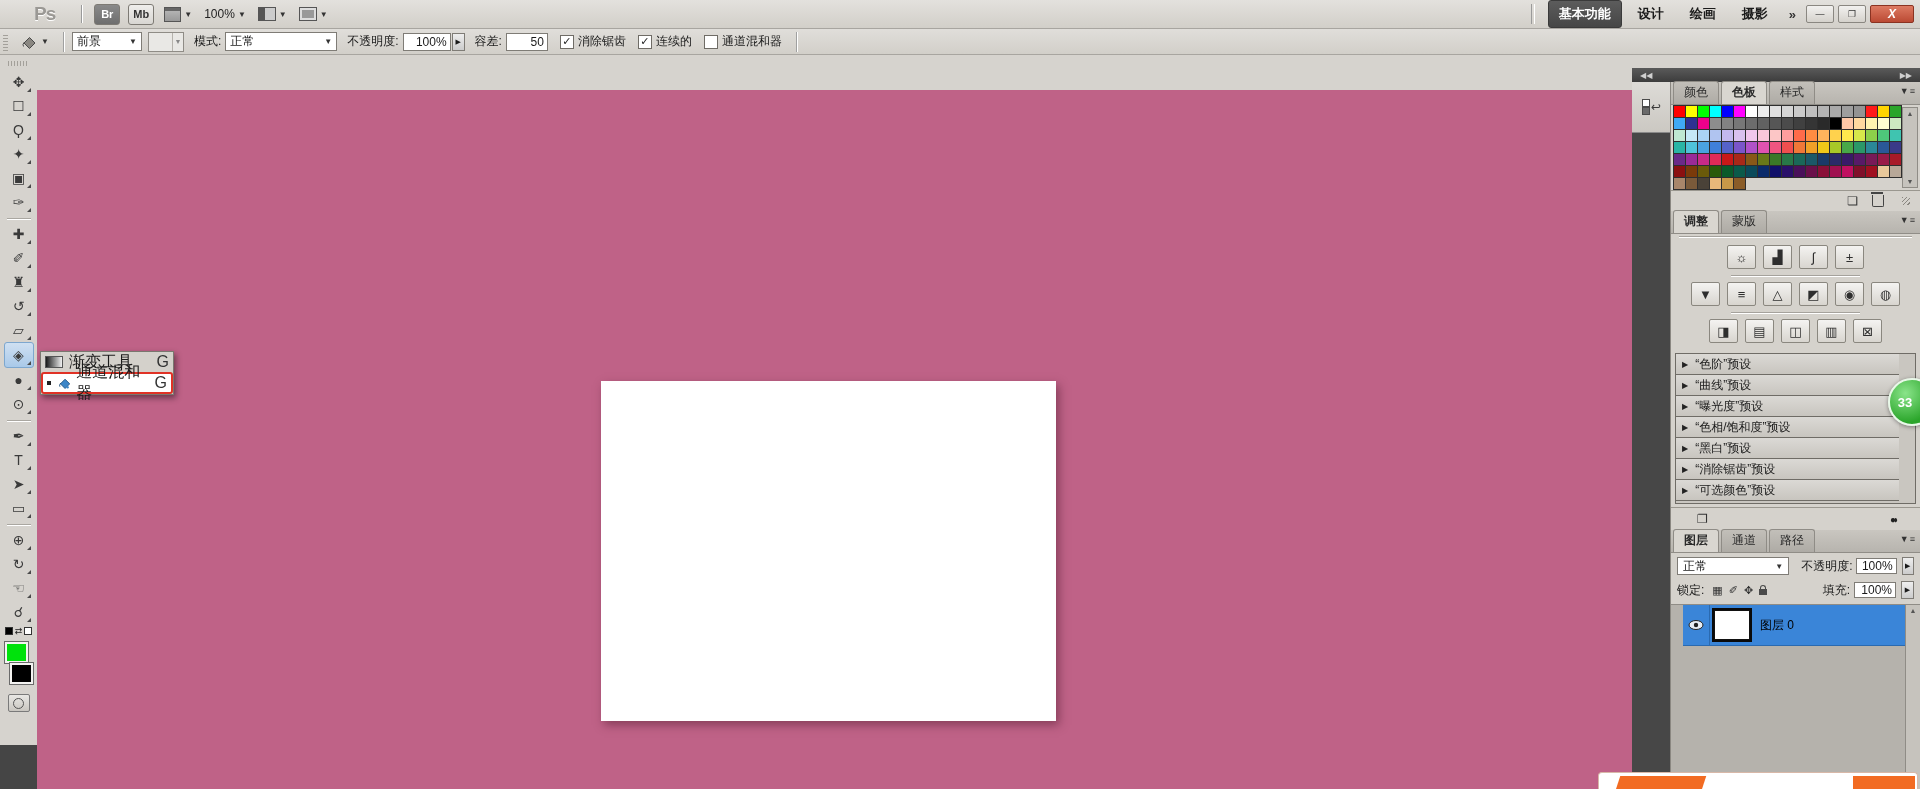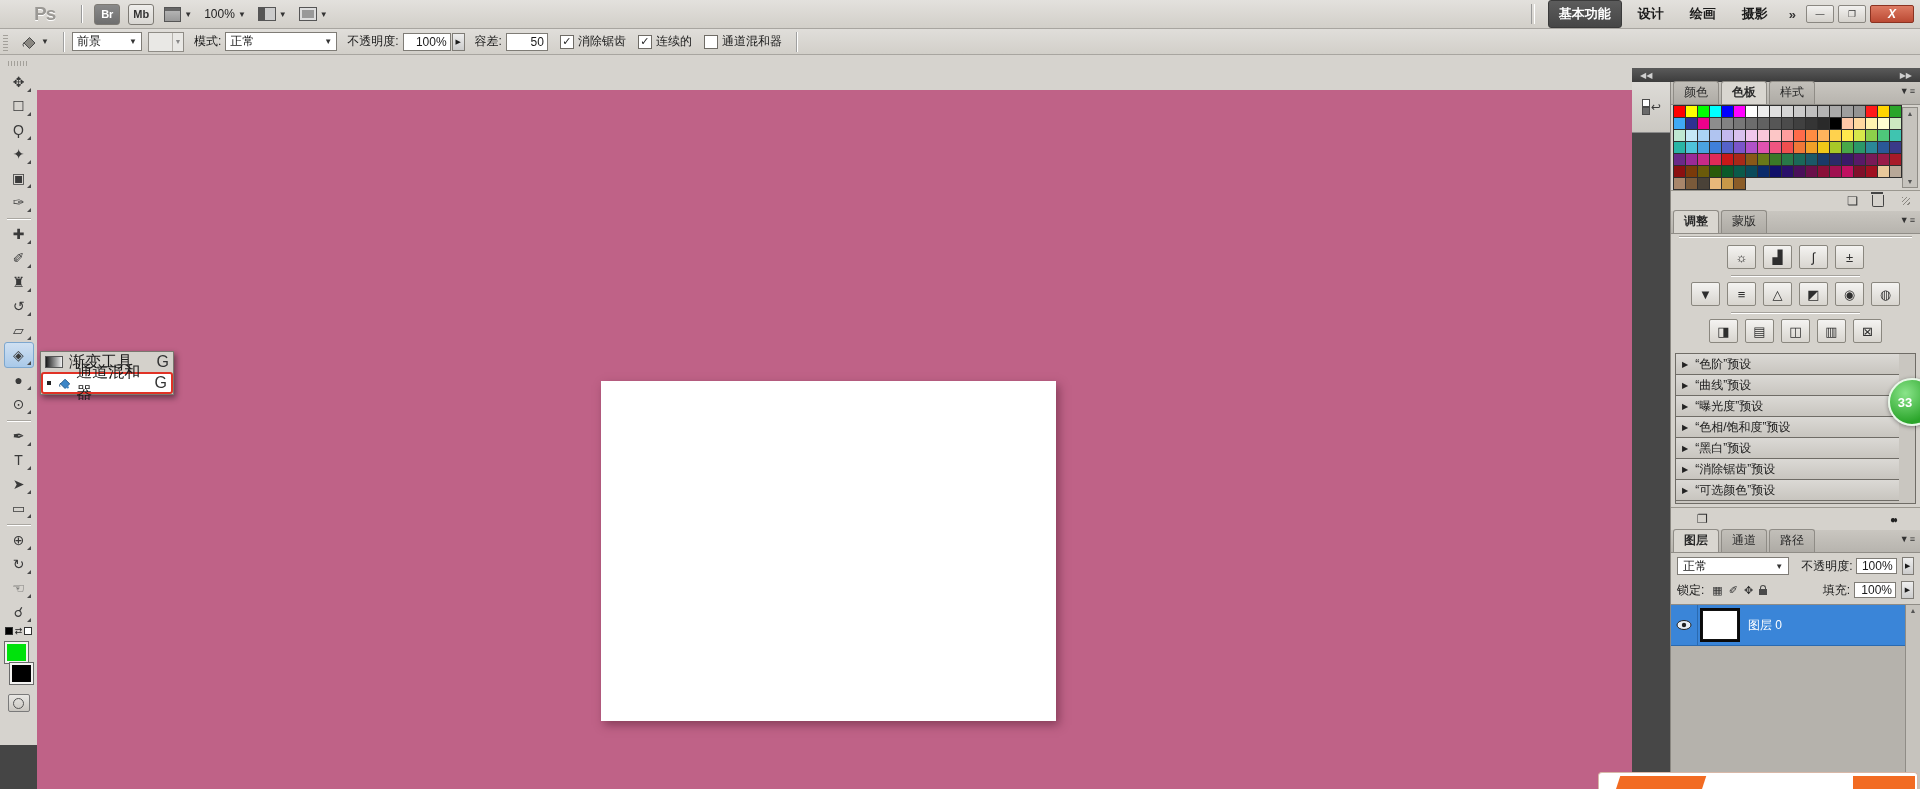--- a/index.html
+++ b/index.html
@@ -157,22 +157,22 @@
      align-items:center;padding:0 5px;box-sizing:border-box;}
   .blend-dd .dd-arrow{margin-left:auto;}
   .mini-label{margin-left:8px;white-space:nowrap;}
   .mini-val{width:42px;height:16px;background:#fff;border:1px solid #7f7c76;display:flex;align-items:center;
      justify-content:flex-end;padding:0 3px;box-sizing:border-box;}
   .lock-icons{display:flex;gap:6px;align-items:center;margin-left:4px;font-size:11px;color:#333;}
   .lock-shape{position:relative;width:8px;height:6px;background:#4a4a4a;display:inline-block;margin-top:4px;}
   .lock-shape:before{content:"";position:absolute;left:1px;top:-4px;width:4px;height:3px;
      border:1px solid #4a4a4a;border-bottom:none;border-radius:3px 3px 0 0;}
   #layer-list{position:relative;margin-top:3px;border-top:1px solid #8f8c86;height:230px;background:#b5b2ac;}
-  .layer-row{height:40px;background:#3a85d8;display:flex;align-items:center;color:#ffffff;
-     border-bottom:1px solid #2a6ab0;margin-right:15px;}
+  .layer-row{height:40px;background:#3a85d8;display:flex;align-items:center;color:#000000;
+     border-bottom:1px solid #2a6ab0;margin-right:15px;margin-left:12px;}
   .eye-cell{width:26px;height:100%;border-right:1px solid #2a6ab0;display:flex;align-items:center;
      justify-content:center;}
   .layer-thumb{width:34px;height:28px;background:#fff;border:1px solid #111;outline:2px solid #0a0a0a;
      margin:0 10px 0 4px;}
   .layer-scroll{position:absolute;right:0;top:0;bottom:0;width:15px;background:#c6c3bd;
      border-left:1px solid #8f8c86;text-align:center;font-size:7px;color:#555;padding-top:2px;box-sizing:border-box;}
   
   #badge62{position:absolute;right:-16px;top:310px;width:44px;height:44px;border-radius:50%;
      background:radial-gradient(circle at 35% 30%,#8ae48a,#2aa52a 70%);border:2px solid #e8f8e8;
      color:#fff;font-weight:bold;font-size:13px;display:flex;align-items:center;justify-content:center;

